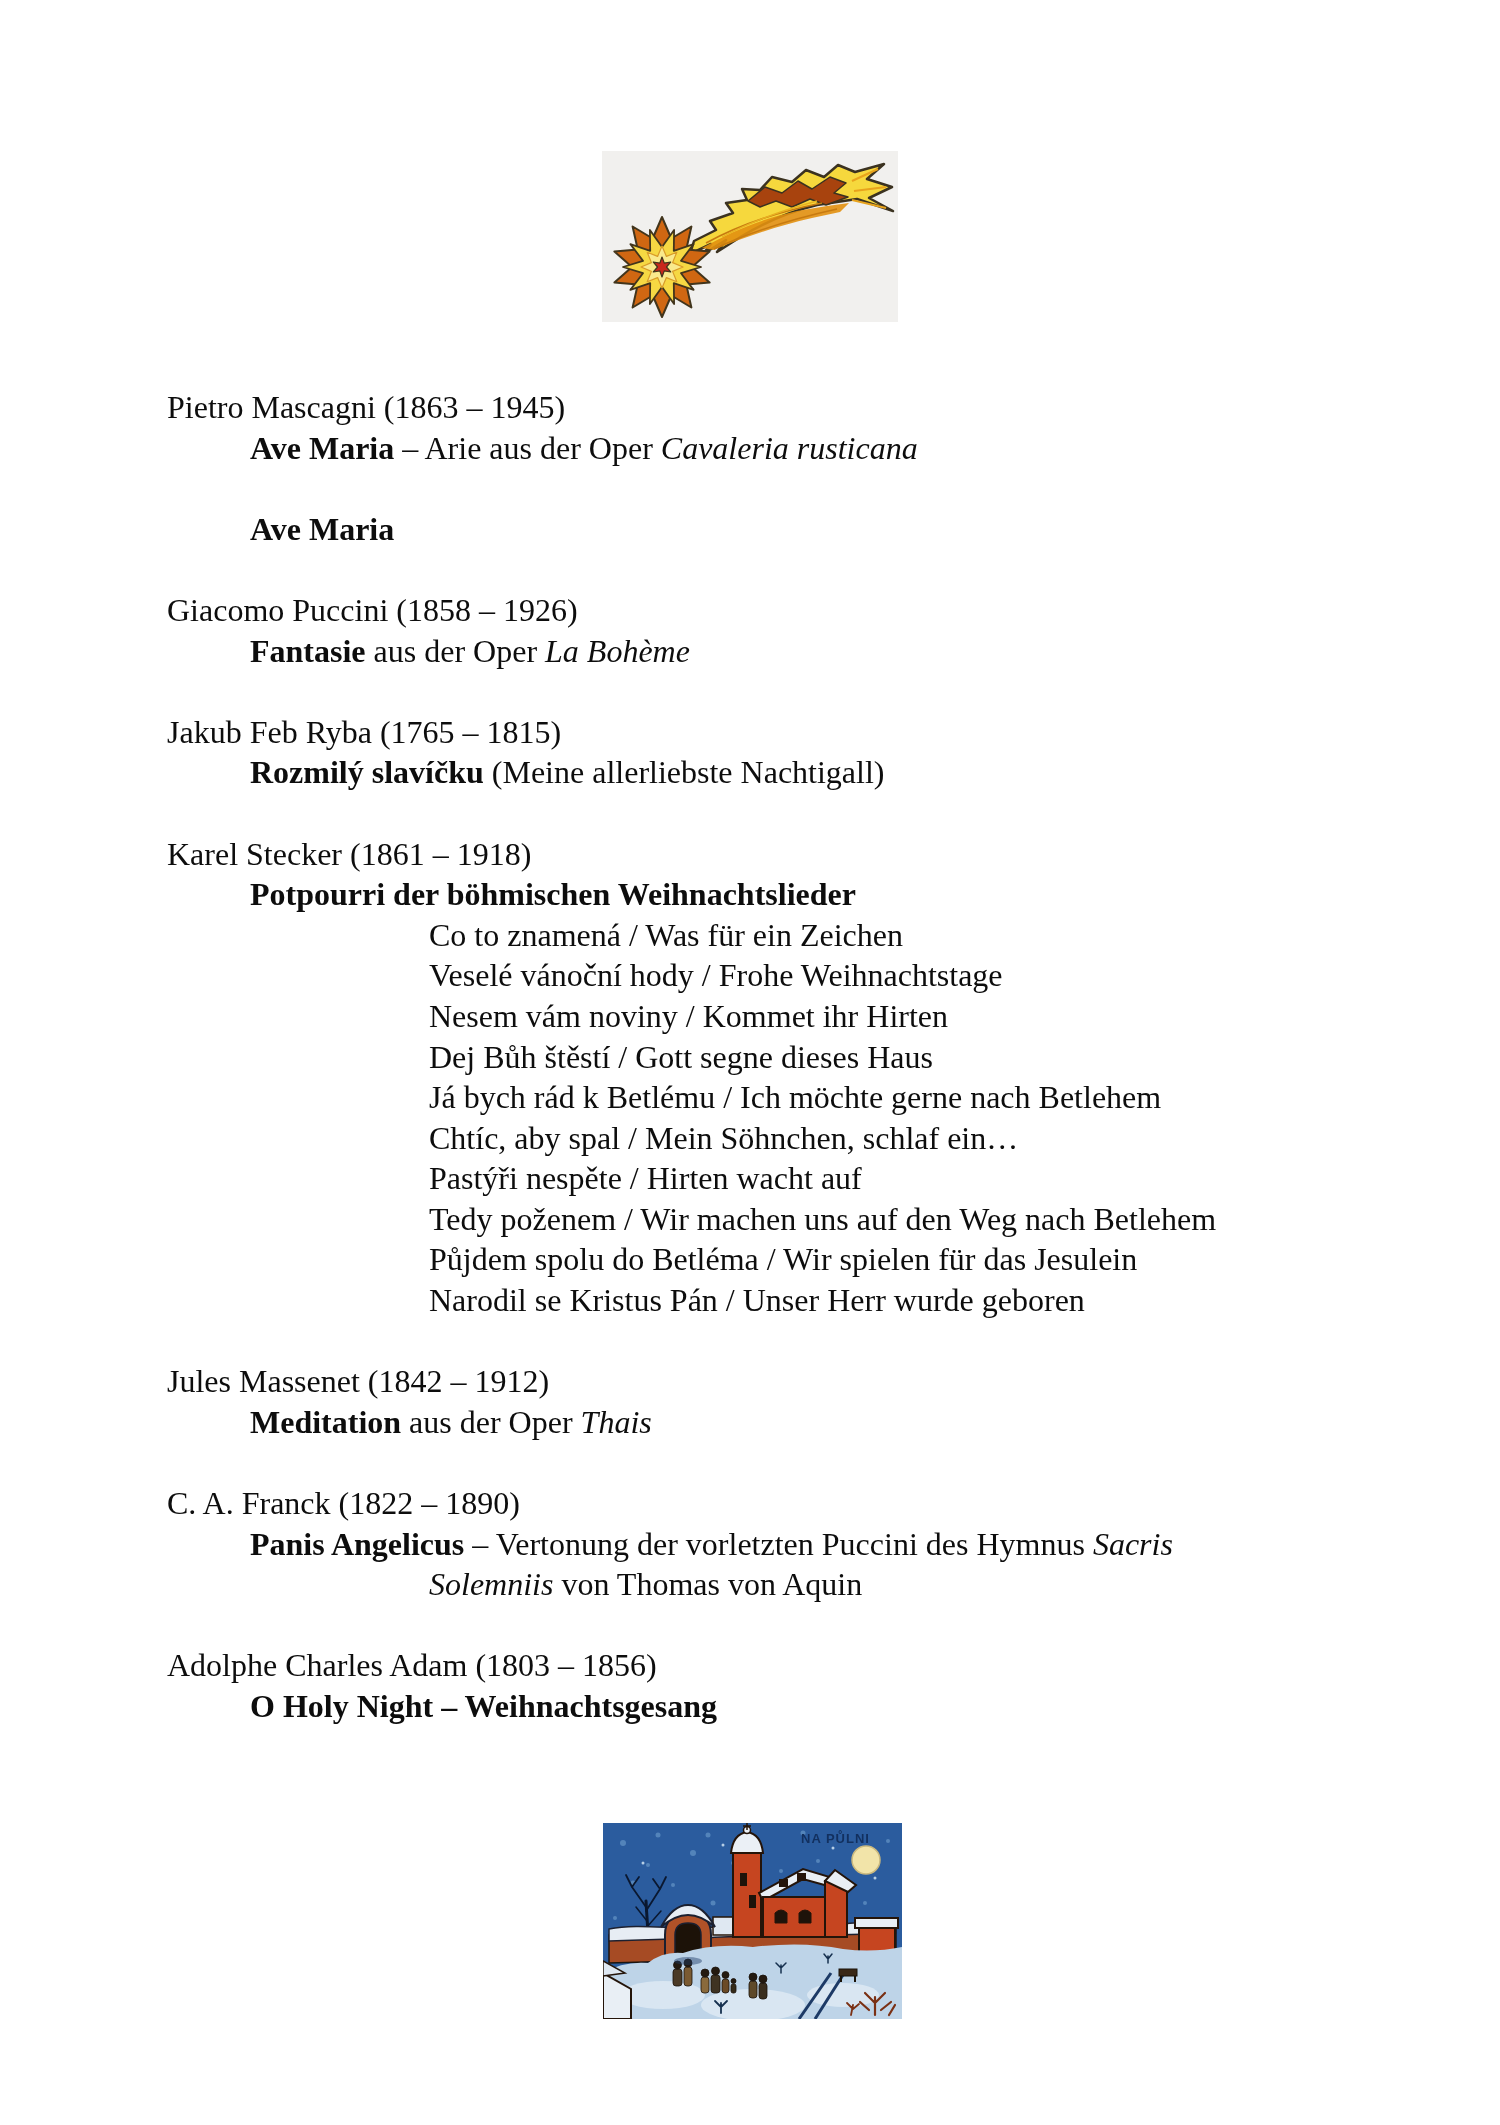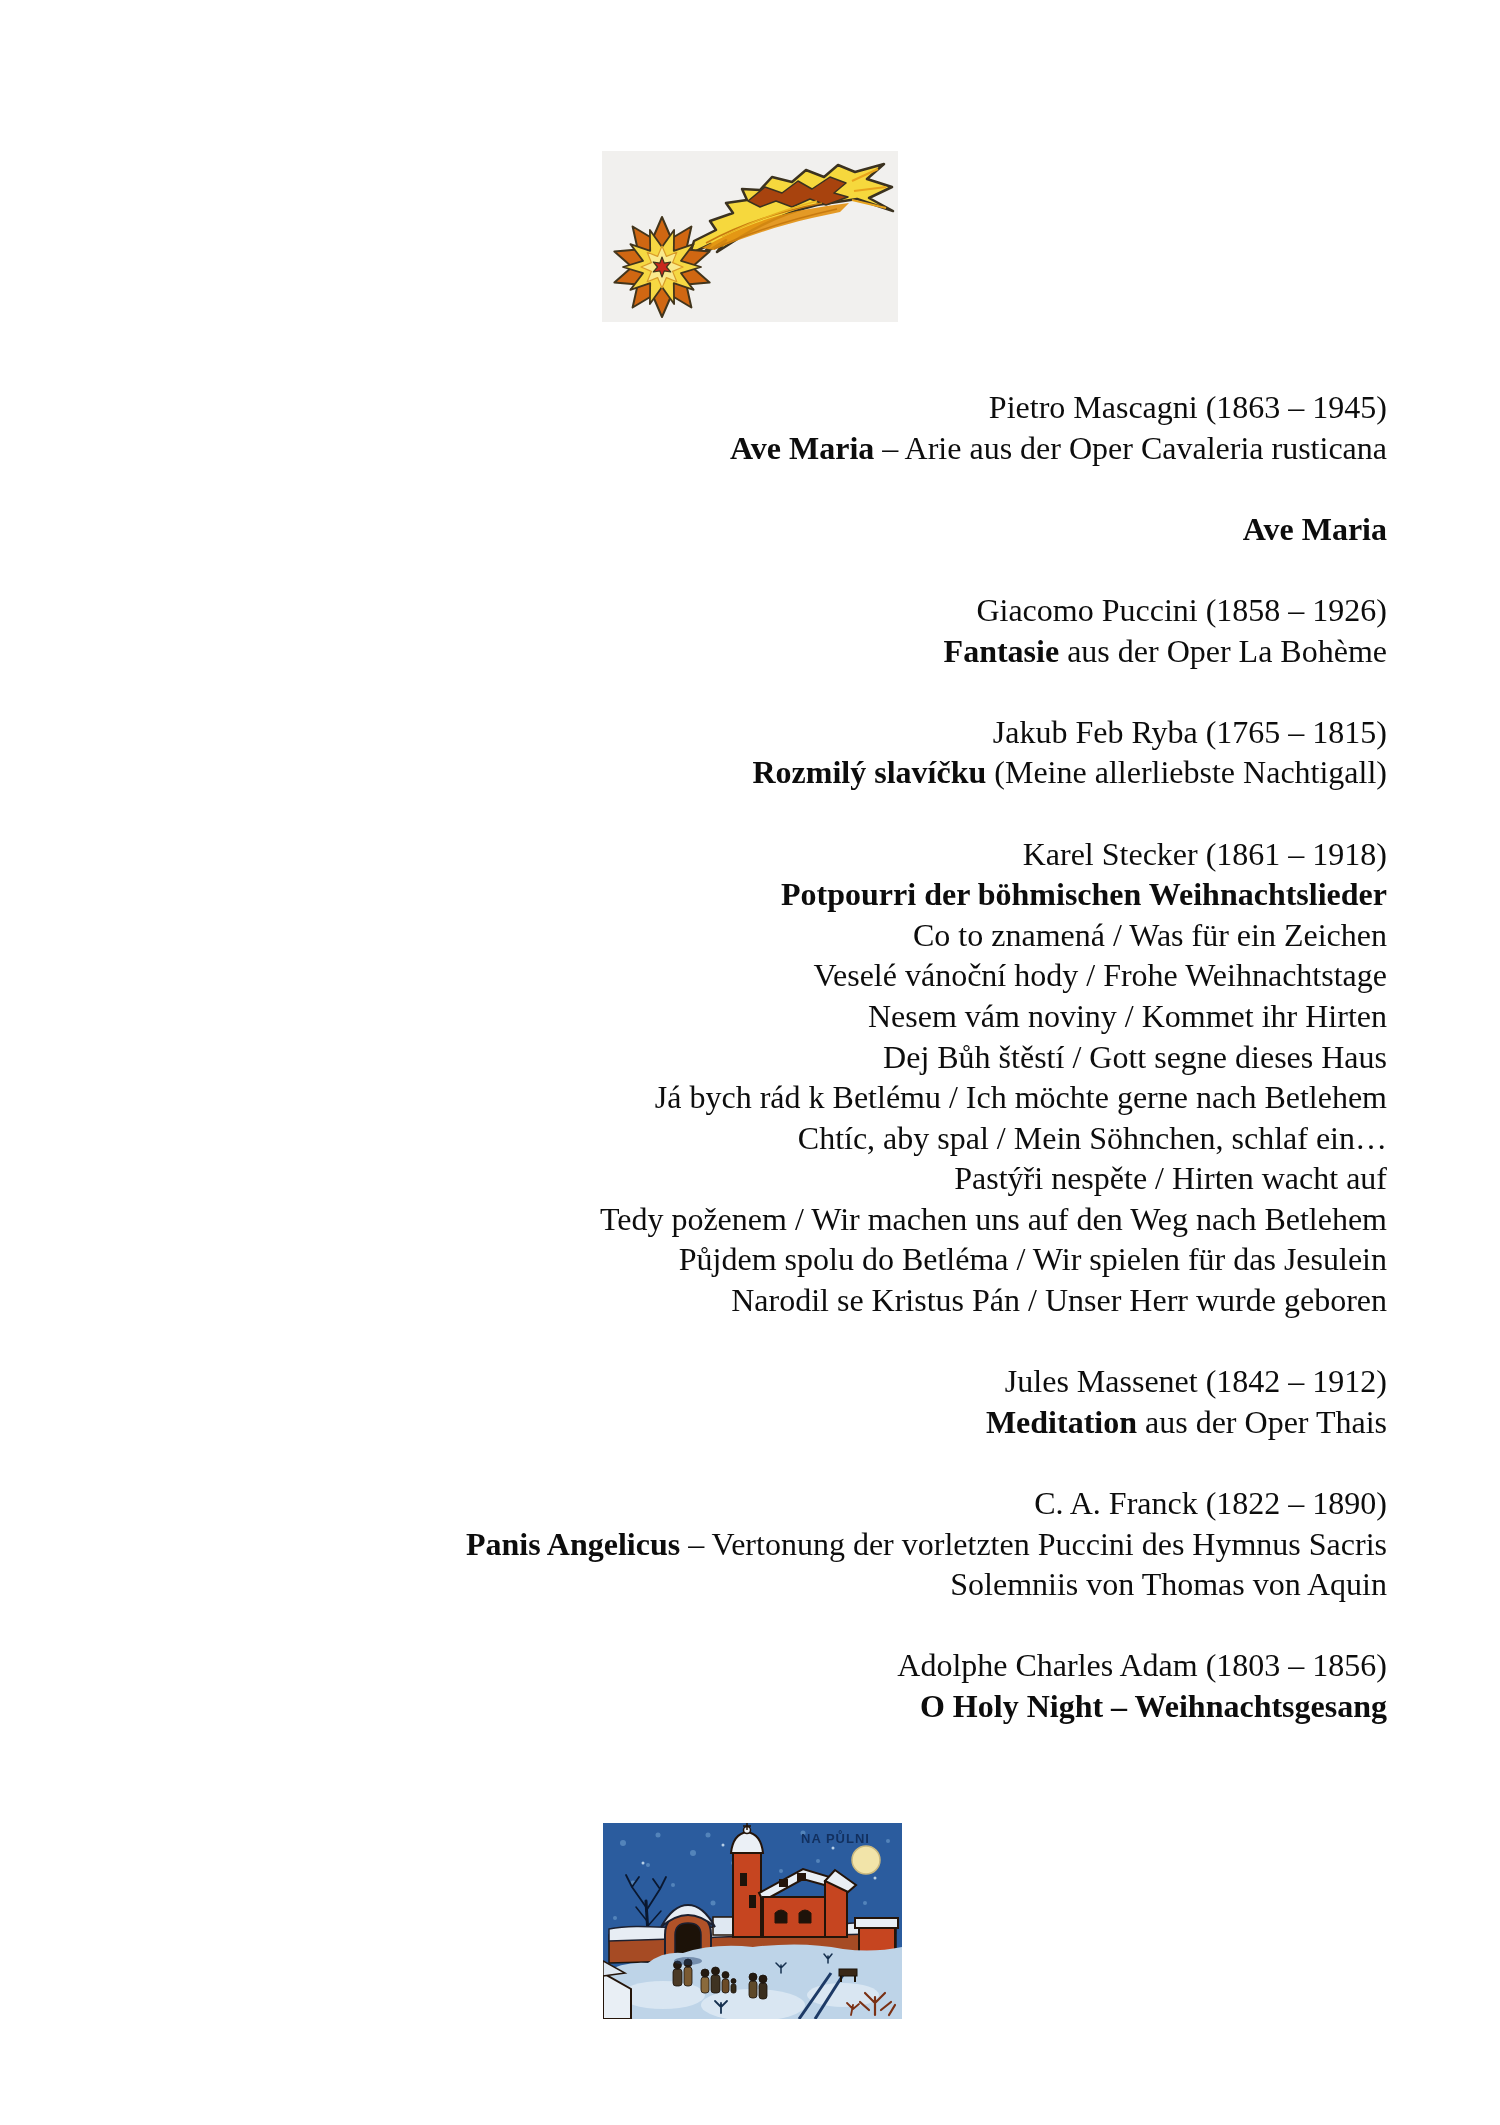--- a/index.html
+++ b/index.html
@@ -1,37 +1,37 @@
 <!DOCTYPE html>
 <html><head>
 <meta charset="utf-8">
 <style>
   html,body{margin:0;padding:0;}
   body{
     width:1500px;height:2125px;background:#ffffff;
     font-family:"Liberation Serif","DejaVu Serif",serif;
     color:#0d0d0d;
   }
-  .page{position:relative;width:1500px;height:2125px;overflow:hidden;background:#ffffff;text-align:right;}
+  .page{position:relative;width:1500px;height:2125px;overflow:hidden;background:#ffffff;}
 
   .illustration{position:absolute;}
   .comet-box{left:602px;top:151px;width:296px;height:171px;}
   .winter-box{left:603px;top:1823px;width:299px;height:196px;}
   .illustration svg{display:block;width:100%;height:100%;}
 
   .program{
     position:absolute;left:167px;top:387px;width:1220px;
     font-size:32px;line-height:40.6px;white-space:nowrap;
   }
   .entry{margin:0 0 40.6px 0;}
   .composer{padding-left:0;}
   .line.ind1{padding-left:83px;}
   .line.ind2{padding-left:262px;}
   .seg-bold{font-weight:bold;}
-  .seg-italic{margin-top:36px;}
+  .seg-italic{font-style:italic;margin-top:36px;}
   .seg-regular{font-weight:normal;font-style:normal;}
 </style>
 </head>
 <body>
 
 <div class="page">
 
   <div class="illustration comet-box">
     <svg viewBox="0 0 296 171" xmlns="http://www.w3.org/2000/svg">
       <rect x="0" y="0" width="296" height="171" fill="#f1f0ee"></rect>

